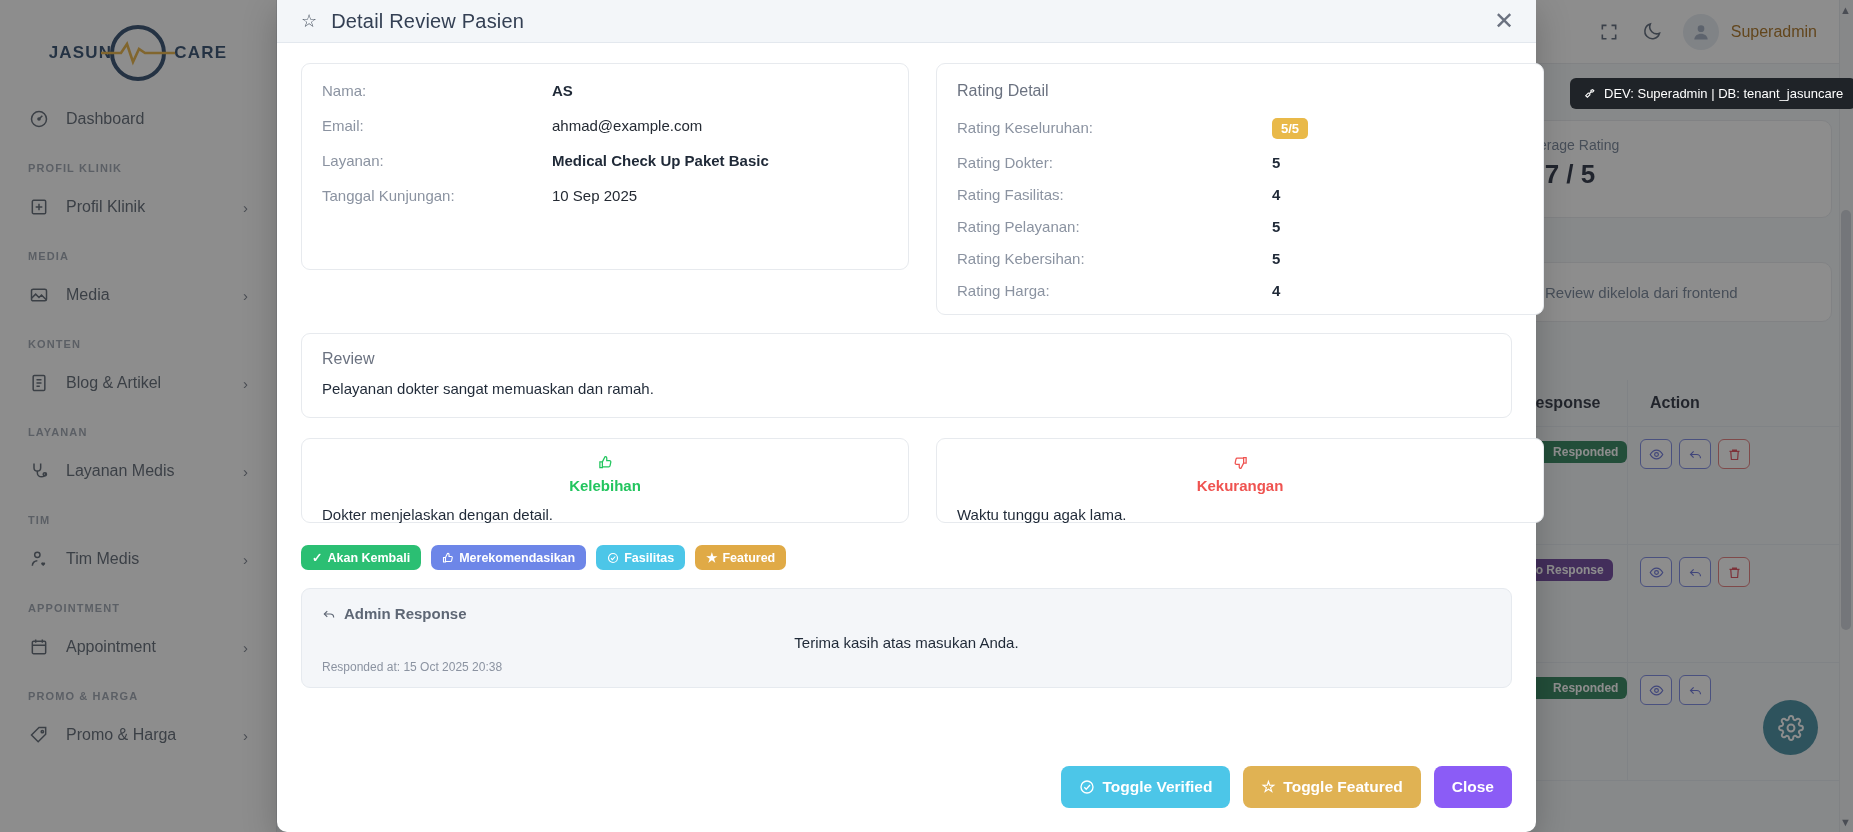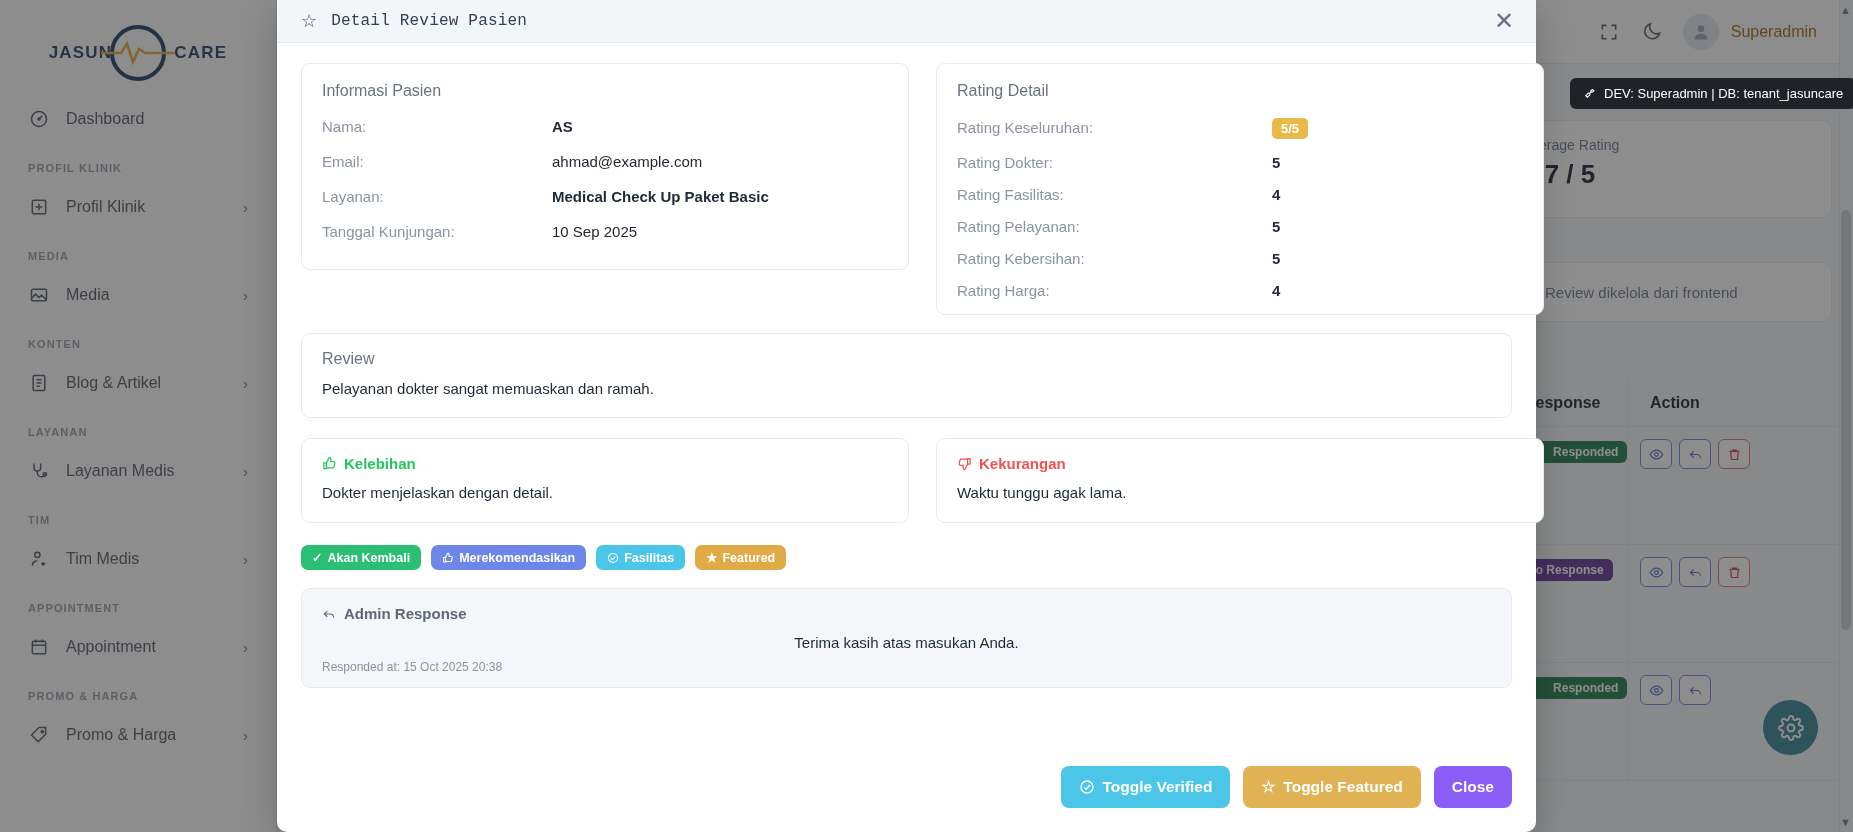--- a/index.html
+++ b/index.html
@@ -88,21 +88,21 @@
   
   .modal {
     position: absolute; left: 277px; top: 0; width: 1259px; height: 832px;
     background: #fff; border-radius: 0 0 10px 10px; display: flex; flex-direction: column;
     box-shadow: 0 10px 35px rgba(0,0,0,.22);
   }
   .modal-head {
     height: 43px; background: #f3f6f9; border-bottom: 1px solid #e3e8ee;
     display: flex; align-items: center; padding: 0 22px 0 24px; gap: 14px; flex: 0 0 43px;
   }
-  .modal-title { font-size: 16px; color: #344054; flex: 1 1 auto; letter-spacing: .2px; font-family: Liberation Mono, monospace; }
+  .modal-title { font-size: 20px; color: #344054; flex: 1 1 auto; letter-spacing: .2px; }
   .modal-star { color: #4b5563; font-size: 18px; }
   .modal-close { font-size: 24px; color: #6b7280; cursor: pointer; line-height: 1; font-weight: 300; }
   .modal-body { padding: 20px 24px 6px 24px; flex: 1 1 auto; }
 
   .row2 { display: flex; gap: 27px; }
   .card { border: 1px solid #e7eaee; border-radius: 9px; background: #fff; padding: 18px 20px; }
   .card-title { font-size: 16px; color: #6b7280; margin-bottom: 18px; }
   .kv { display: flex; align-items: baseline; margin-bottom: 18px; }
   .kv:last-child { margin-bottom: 0; }
   .kv .k { width: 230px; flex: 0 0 230px; font-size: 15px; color: #8b93a1; }
@@ -114,21 +114,21 @@
   .rating-card { width: 608px; flex: 0 0 608px; height: 252px; }
   .rating-card .kv { margin-bottom: 15px; gap: 22px; }
   .rating-card .kv .k { width: 293px; flex: 0 0 293px; }
 
   .review-card { margin-top: 18px; height: 85px; padding: 16px 20px; }
   .review-card .card-title { margin-bottom: 12px; }
   .review-text { font-size: 15px; color: #1f2937; }
 
   .pros-cons { display: flex; gap: 27px; margin-top: 20px; }
   .pc-card { width: 608px; flex: 0 0 608px; height: 85px; padding: 16px 20px; }
-  .pc-title { font-size: 15px; font-weight: 700; margin-bottom: 12px; display:flex; align-items:center; gap:7px; }
+  .pc-title { font-size: 15px; font-weight: 700; margin-bottom: 12px; display:flex; align-items:center; gap:7px;flex-direction:column; }
   .pc-title.pros { color: #22c55e; }
   .pc-title.cons { color: #ef5350; }
   .pc-text { font-size: 15px; color: #1f2937; }
 
   .tags { display: flex; gap: 10px; margin-top: 22px; }
   .tag { display:inline-flex; align-items:center; gap:5px; border-radius: 7px; padding: 5px 11px; font-size: 12.5px; font-weight: 600; color:#fff; }
   .tag.green { background: #2bbf73; }
   .tag.indigo { background: #6d86e8; }
   .tag.cyan { background: #4cc6e8; }
   .tag.amber { background: #e0aa46; }
@@ -423,21 +423,20 @@
       <span class="modal-star">☆</span>
       <span class="modal-title">Detail Review Pasien</span>
       <span class="modal-close">✕</span>
     </div>
 
     <div class="modal-body">
 
       <div class="row2">
 
         <div class="card info-card">
-          <div class="card-title">Informasi Pasien</div>
           <div class="kv">
             <span class="k">Nama:</span>
             <span class="v">AS</span>
           </div>
           <div class="kv">
             <span class="k">Email:</span>
             <span class="v plain">ahmad@example.com</span>
           </div>
           <div class="kv">
             <span class="k">Layanan:</span>

